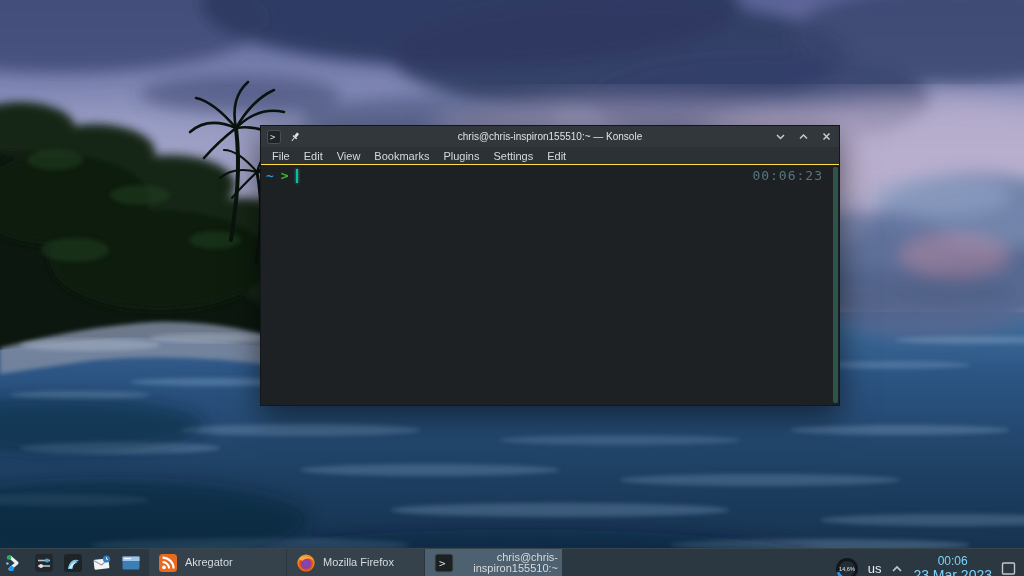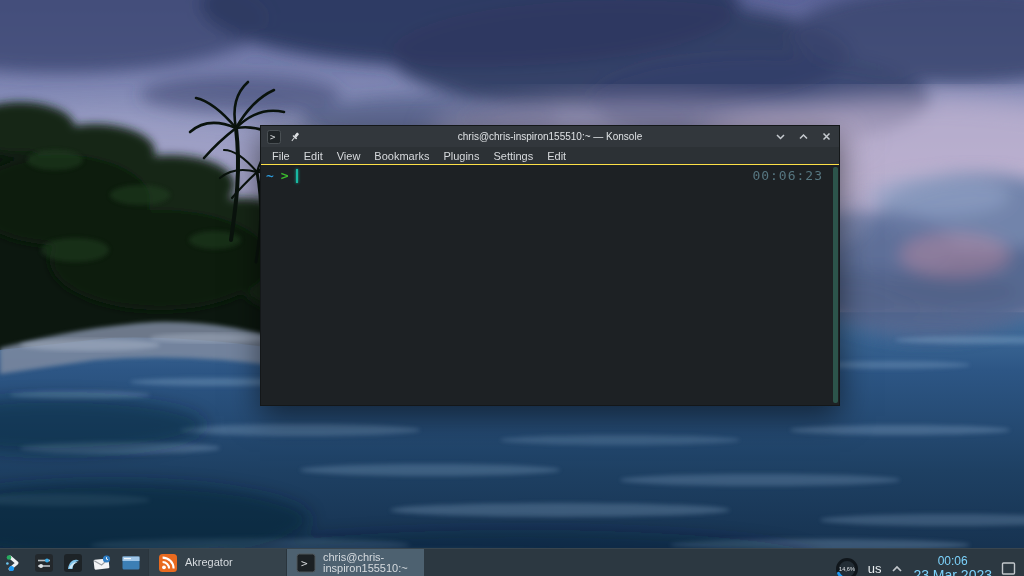--- a/index.html
+++ b/index.html
@@ -47,21 +47,21 @@
   }
 
   
   #taskbar {
     position:absolute; left:0; bottom:0; width:1024px; height:28px;
     background:#2c3841; border-top:1px solid #39454e;
     display:flex; align-items:stretch; z-index:5;
   }
   .launchers { display:flex; align-items:center; gap:7px; padding:0 6px 0 4px; }
   .launcher { width:22px; height:22px; display:flex; align-items:center; justify-content:center; cursor:pointer; }
-  .tasks { display:flex; flex:1; min-width:0; }
+  .tasks { display:flex; flex:1; min-width:0;text-align:right; }
   .task {
     width:138px; display:flex; align-items:center; gap:7px; padding:0 4px 0 9px;
     background:#35424b; border-left:1px solid #2a353d; cursor:pointer; overflow:hidden;
   }
   .task.active { background:#4d6170; }
   .task .t-icon { flex:0 0 auto; width:20px; height:20px; display:flex; }
   .task .t-label {
     font-size:11px; color:#d6dbdf; line-height:11px; max-height:22px;
     overflow:hidden; word-break:break-word;
   }
@@ -319,20 +319,38 @@
           <svg width="20" height="20" viewBox="0 0 20 20">
             <rect x="1" y="1" width="18" height="18" rx="3.5" fill="#e96a1f"></rect>
             <circle cx="6" cy="14.3" r="1.9" fill="#fff"></circle>
             <path d="M4.6,9 a6.5,6.5 0 0 1 6.5,6.5" fill="none" stroke="#fff" stroke-width="2.1"></path>
             <path d="M4.6,4.6 a11,11 0 0 1 11,11" fill="none" stroke="#fff" stroke-width="2.1"></path>
           </svg>
         </span>
         <span class="t-label">Akregator</span>
       </div>
 
+      <div class="task">
+        <span class="t-icon">
+          <svg width="20" height="20" viewBox="0 0 20 20">
+            <defs>
+              <radialGradient id="ffg" cx="0.5" cy="0.55" r="0.6">
+                <stop offset="0" stop-color="#7a4bc8"></stop>
+                <stop offset=".42" stop-color="#8f3d9e"></stop>
+                <stop offset=".62" stop-color="#e8590c"></stop>
+                <stop offset=".85" stop-color="#ff9822"></stop>
+                <stop offset="1" stop-color="#ffcb3d"></stop>
+              </radialGradient>
+            </defs>
+            <circle cx="10" cy="10" r="8.6" fill="url(#ffg)"></circle>
+            <path d="M3,6 C6,2.5 14,2 17,7 C14,4.5 8,5 6.5,8 Z" fill="#ffb84d" opacity=".85"></path>
+          </svg>
+        </span>
+        <span class="t-label">Mozilla Firefox</span>
+      </div>
 
 
       <div class="task active">
         <span class="t-icon">
           <svg width="20" height="20" viewBox="0 0 20 20">
             <rect x="1" y="1" width="18" height="18" rx="2.5" fill="#1b2023" stroke="#4f565b"></rect>
             <text x="5" y="14" font-size="11" fill="#d7dadc" font-family="DejaVu Sans Mono, monospace">&gt;</text>
           </svg>
         </span>
         <span class="t-label">chris@chris-inspiron155510:~ — Kon…</span>

